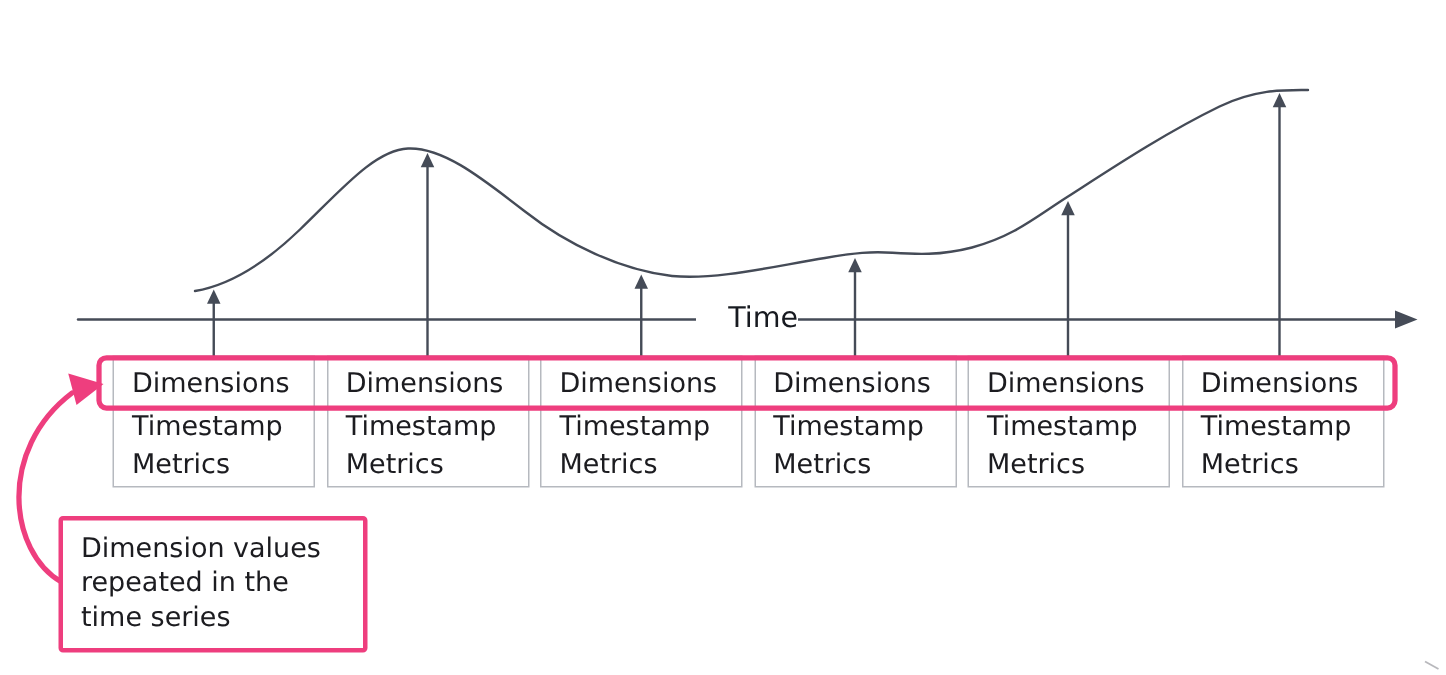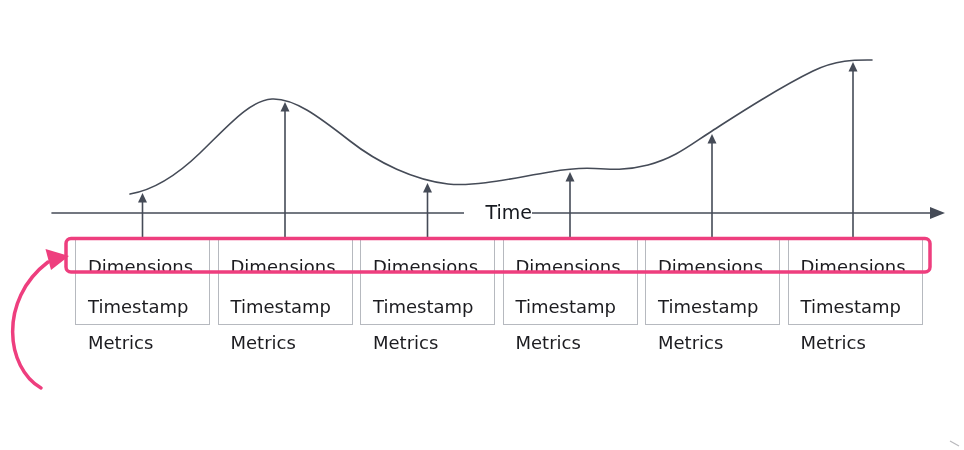--- a/index.html
+++ b/index.html
@@ -12,21 +12,21 @@
   .headfill{fill:var(--stroke-dark);stroke:none;}
   .pinkline{stroke:var(--accent-pink);fill:none;stroke-width:3.5;stroke-linecap:round;}
   .pinkfill{fill:var(--accent-pink);stroke:none;}
   .straymark{stroke:#9a9aa0;stroke-width:1.2;opacity:.7;fill:none;}
 
   .rec{
     position:absolute;top:237px;width:135px;height:88px;box-sizing:border-box;
     background:#fff;border:1.5px solid var(--box-border);
     color:var(--text);font-size:18px;z-index:1;
   }
-  .rec .row{height:25px;line-height:25px;padding-left:12px;white-space:nowrap;margin-top:11px;}
+  .rec .row{height:25px;line-height:25px;padding-left:12px;white-space:nowrap;}
   .rec .row.dim{height:34px;line-height:35px;}
 
   .time-label{
     position:absolute;left:464px;top:200px;width:68px;height:24px;line-height:24px;
     text-align:right;background:#fff;color:#171a20;font-size:19px;z-index:3;
   }
 
   .callout{
     position:absolute;left:39px;top:344px;width:206px;height:91px;box-sizing:border-box;
     background:#fff;border:3px solid var(--accent-pink);border-radius:3px;
@@ -114,14 +114,17 @@
     <rect x="66" y="238.5" width="864" height="33.5" rx="5" fill="none" stroke-width="3.5" class="pinkline"></rect>
 
     <path class="pinkline" d="M41,388 C6,368 -2,300 48,262"></path>
     <polygon class="pinkfill" points="69,256 45.5,249 51,270"></polygon>
 
     <path class="straymark" d="M950,441 L959,446"></path>
   </svg>
 
   <div class="time-label">Time</div>
 
+  <div class="callout">Dimension values
+repeated in the
+time series</div>
 
 </div>
 
 </body></html>

